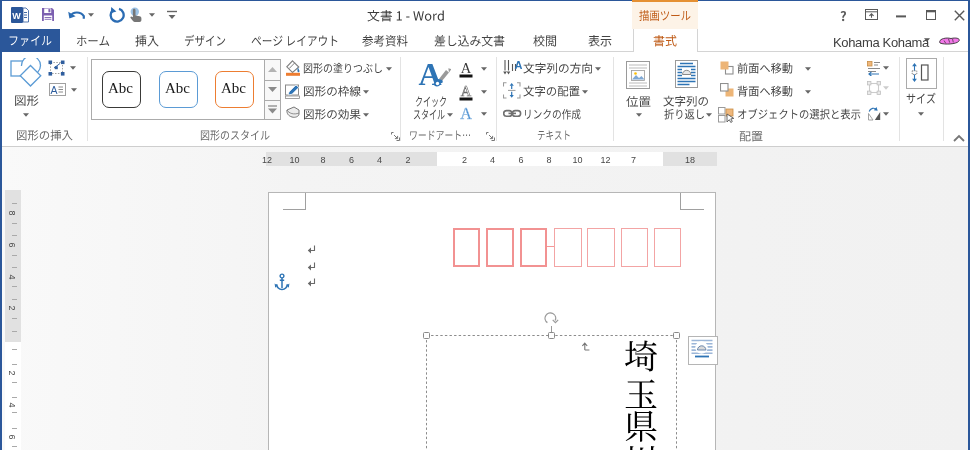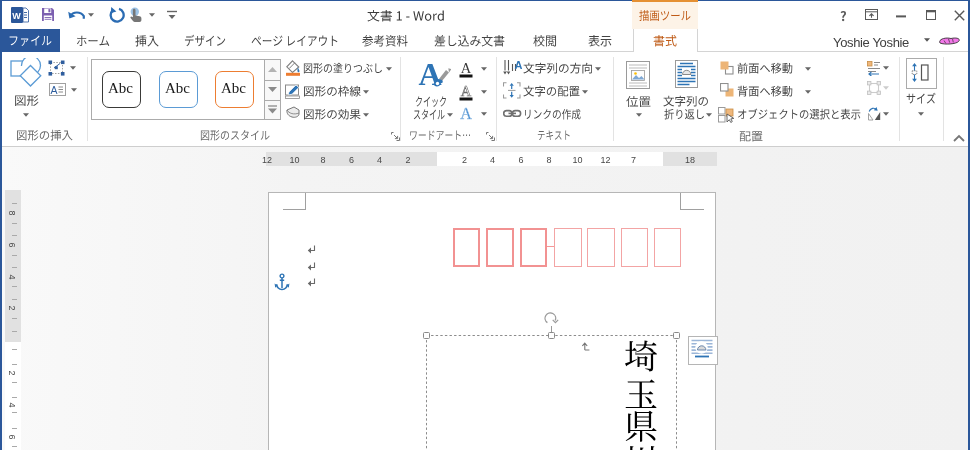--- a/index.html
+++ b/index.html
@@ -121,21 +121,21 @@
     <g transform="scale(0.9600,1)">
       <path d="M1.2 -9.5H11.3V-8.6H1.2ZM1.8 -7.6H10.8V-6.8H1.8ZM0.8 -5.7H11.7V-4.9H0.8ZM5.7 -10.5H6.7V-5.1H5.7ZM5.7 -5.4 6.5 -5.0Q6.0 -4.5 5.4 -4.0Q4.7 -3.5 4.0 -3.1Q3.2 -2.6 2.5 -2.3Q1.7 -1.9 1.0 -1.7Q0.9 -1.8 0.8 -1.9Q0.7 -2.1 0.6 -2.2Q0.5 -2.4 0.4 -2.4Q1.1 -2.6 1.8 -3.0Q2.6 -3.3 3.3 -3.7Q4.0 -4.1 4.7 -4.5Q5.3 -5.0 5.7 -5.4ZM7.1 -5.3Q7.4 -4.0 8.1 -2.9Q8.8 -1.8 9.8 -1.0Q10.8 -0.3 12.1 0.1Q12.0 0.2 11.9 0.4Q11.8 0.5 11.7 0.7Q11.5 0.8 11.5 1.0Q10.1 0.5 9.1 -0.4Q8.1 -1.2 7.4 -2.4Q6.6 -3.6 6.2 -5.1ZM10.6 -4.5 11.4 -3.9Q10.9 -3.5 10.4 -3.2Q9.9 -2.8 9.4 -2.5Q8.9 -2.2 8.4 -1.9L7.8 -2.4Q8.3 -2.7 8.8 -3.0Q9.3 -3.4 9.8 -3.8Q10.3 -4.1 10.6 -4.5ZM1.7 0.1Q2.5 -0.0 3.4 -0.3Q4.4 -0.5 5.4 -0.7Q6.5 -1.0 7.6 -1.3L7.7 -0.4Q6.7 -0.2 5.7 0.1Q4.7 0.3 3.7 0.6Q2.8 0.8 2.0 1.0ZM3.5 -3.1 4.2 -3.8 4.4 -3.7V0.1H3.5Z M18.3 -6.0H19.3V-0.2Q19.3 0.2 19.1 0.5Q19.0 0.7 18.7 0.8Q18.3 0.9 17.8 1.0Q17.2 1.0 16.4 1.0Q16.4 0.8 16.3 0.5Q16.2 0.2 16.0 0.0Q16.5 0.0 16.9 0.0Q17.3 0.0 17.6 0.0Q17.8 0.0 18.0 0.0Q18.1 0.0 18.2 -0.0Q18.3 -0.1 18.3 -0.2ZM15.4 -4.4 16.4 -4.1Q16.1 -3.4 15.7 -2.6Q15.3 -1.9 14.8 -1.3Q14.3 -0.6 13.8 -0.1Q13.7 -0.2 13.5 -0.3Q13.4 -0.4 13.2 -0.5Q13.1 -0.6 12.9 -0.7Q13.7 -1.4 14.4 -2.3Q15.0 -3.3 15.4 -4.4ZM21.0 -4.0 21.9 -4.4Q22.4 -3.8 22.8 -3.1Q23.3 -2.4 23.6 -1.7Q24.0 -1.1 24.2 -0.5L23.2 -0.1Q23.1 -0.7 22.7 -1.3Q22.4 -2.0 21.9 -2.7Q21.5 -3.4 21.0 -4.0ZM14.4 -9.6H23.2V-8.6H14.4ZM13.2 -6.5H24.3V-5.6H13.2Z" fill="#444444"></path>
     </g>
   </svg>
 <div style="position:absolute;left:633px;top:29px;width:63px;height:23px;background:#fff;border-left:1px solid #d4d4d4;border-right:1px solid #d4d4d4"></div>
 <svg style="position:absolute;left:652.5px;top:33.1px" width="24.0" height="16.2" viewBox="0 -12.5 24.0 16.2">
     <g transform="scale(0.9600,1)">
       <path d="M2.3 -2.9H10.3V1.0H9.4V-2.2H3.2V1.0H2.3ZM2.8 -1.5H9.8V-0.8H2.8ZM2.8 -0.0H9.8V0.6H2.8ZM5.7 -10.5H6.7V-3.7H5.7ZM2.0 -9.6H10.3V-6.2H1.9V-6.8H9.3V-9.0H2.0ZM0.7 -8.3H11.8V-7.6H0.7ZM1.5 -5.5H11.0V-4.9H1.5ZM0.7 -4.2H11.8V-3.5H0.7Z M21.4 -9.9 22.0 -10.4Q22.3 -10.2 22.7 -9.9Q23.0 -9.7 23.3 -9.4Q23.6 -9.1 23.8 -8.9L23.2 -8.3Q23.0 -8.5 22.7 -8.8Q22.4 -9.1 22.0 -9.4Q21.7 -9.7 21.4 -9.9ZM13.2 -8.2H24.3V-7.3H13.2ZM13.6 -5.4H19.1V-4.5H13.6ZM15.9 -4.9H16.8V-0.4H15.9ZM13.2 -0.3Q14.0 -0.4 15.0 -0.7Q16.0 -0.9 17.2 -1.1Q18.3 -1.3 19.5 -1.6L19.6 -0.8Q18.5 -0.5 17.4 -0.3Q16.3 -0.0 15.3 0.2Q14.3 0.5 13.5 0.6ZM19.6 -10.4H20.6Q20.5 -8.7 20.7 -7.1Q20.8 -5.6 21.0 -4.3Q21.3 -2.9 21.6 -2.0Q21.9 -1.0 22.3 -0.5Q22.7 0.0 23.2 0.0Q23.5 0.0 23.6 -0.5Q23.7 -1.1 23.8 -2.3Q23.9 -2.2 24.2 -2.0Q24.4 -1.9 24.6 -1.8Q24.5 -0.7 24.3 -0.1Q24.2 0.5 23.9 0.8Q23.6 1.0 23.1 1.0Q22.5 1.0 22.0 0.6Q21.5 0.2 21.1 -0.6Q20.7 -1.4 20.4 -2.4Q20.1 -3.5 19.9 -4.8Q19.8 -6.1 19.7 -7.5Q19.6 -8.9 19.6 -10.4Z" fill="#bf5a15"></path>
     </g>
   </svg>
-<div style="position:absolute;left:833px;top:34.5px;font: 13px 'Liberation Sans', sans-serif;color:#404040;white-space:pre;letter-spacing:-0.35px">Yoshie Yoshie</div>
+<div style="position:absolute;left:833px;top:34.5px;font: 13px 'Liberation Sans', sans-serif;color:#404040;white-space:pre;letter-spacing:-0.35px">Kohama Kohama</div>
 <svg style="position:absolute;left:924px;top:38px" width="6" height="4" viewBox="0 0 6 4">
     <path d="M0,0.2L6,0.2L3,3.8Z" fill="#555"></path>
   </svg>
 <svg style="position:absolute;left:938px;top:37px;" width="25" height="9" viewBox="0 0 25 9">
     <path d="M2,6 c-2,-3.5 5,-6 11,-4.5 c6.5,-1.5 10,0.8 7.5,3 c-2,2.5 -14,3.5 -18.5,1.5 z" fill="#f277e8" stroke="#333" stroke-width="0.9"></path>
     <path d="M6,3.5 l1.6,2.6 M10.5,2 l1.2,3.6 M14.5,1.8 l0.8,3.6" stroke="#333" stroke-width="0.7"></path>
   </svg>
 <div style="position:absolute;left:2px;top:146px;width:966px;height:1px;background:#cecece"></div>
 <div style="position:absolute;left:87px;top:57px;width:1px;height:84px;background:#e3e3e3"></div>
 <div style="position:absolute;left:400px;top:57px;width:1px;height:84px;background:#e3e3e3"></div>

